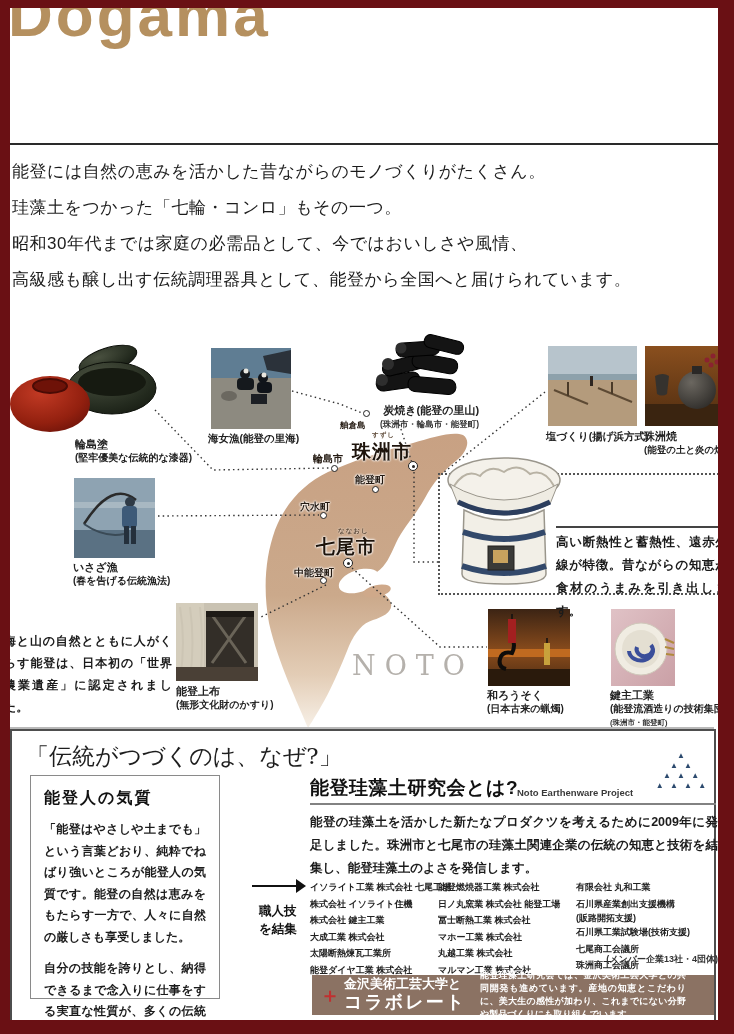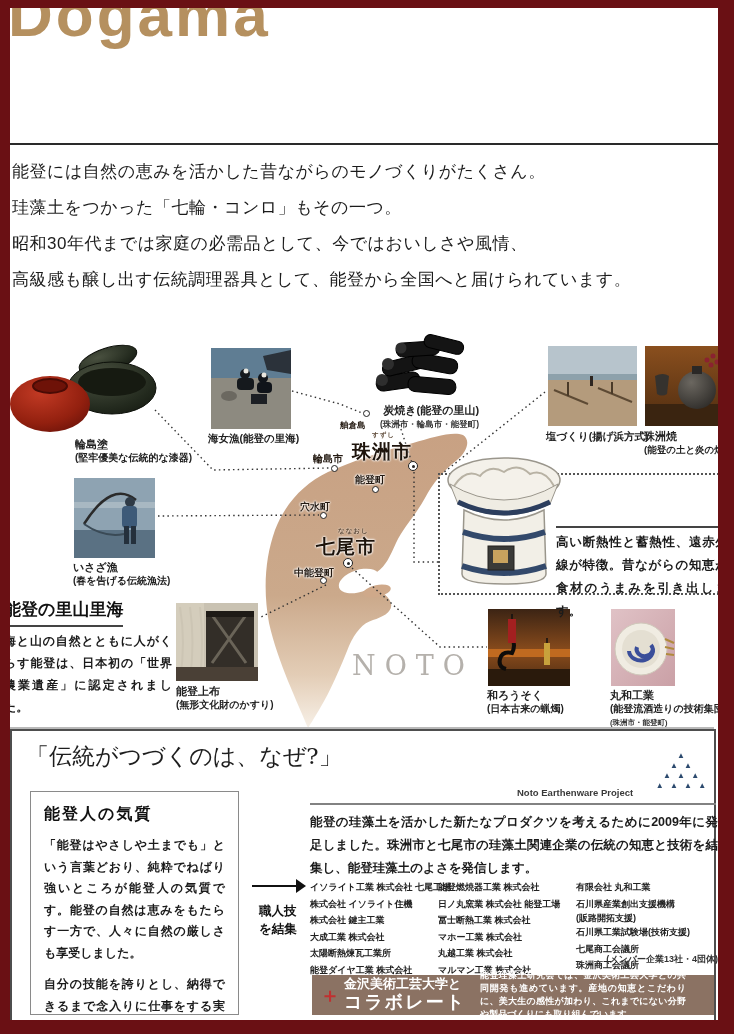--- a/index.html
+++ b/index.html
@@ -273,21 +273,20 @@
       <rect x="50" y="48" width="5" height="18" fill="#24303c"></rect>
         <rect x="57" y="48" width="5" height="18" fill="#24303c"></rect>
       <path d="M10,46 Q30,60 50,56" fill="none" stroke="#3a4a56" stroke-width="2"></path>
     </svg>
   </div>
   <div class="cap" style="left:73px;top:560px;">
     <div>いさざ漁</div>
     <div class="sub">(春を告げる伝統漁法)</div>
   </div>
 
-  <div class="satoyama-title" style="left:4px;top:598px;">能登の里山里海</div>
   <div class="satoyama-body" style="left:4px;top:630px;width:168px;">海と山の自然とともに人がくらす能登は、日本初の「世界農業遺産」に認定されました。</div>
 
   <div class="photo" style="left:176px;top:603px;">
     <svg width="82" height="78" viewBox="0 0 82 78">
       <rect width="82" height="78" fill="#c9c2b2"></rect>
       <rect x="30" y="8" width="48" height="58" fill="#332e28"></rect>
       <path d="M36,12 L70,60 M70,12 L36,60" stroke="#6a6458" stroke-width="3" fill="none"></path>
       <rect x="30" y="8" width="48" height="6" fill="#1e1a16"></rect>
       <path d="M4,4 q6,36 0,72 M14,4 q5,36 0,72 M24,4 q4,36 0,72" stroke="#b0a896" stroke-width="2" fill="none"></path>
       <rect x="0" y="0" width="28" height="78" fill="#d8d1c1" opacity="0.7"></rect>
@@ -336,41 +335,42 @@
       <circle cx="30" cy="40" r="19" fill="#e4dfd2"></circle>
       <path d="M18,42 a12,10 0 1 0 22,-6 a8,7 0 1 1 -14,2" fill="none" stroke="#3a4e9a" stroke-width="4"></path>
       <g stroke="#b08a3c" stroke-width="2">
           <line x1="54" y1="30" x2="63" y2="34"></line>
           <line x1="54" y1="38" x2="63" y2="40"></line>
           <line x1="55" y1="45" x2="63" y2="46"></line>
         </g>
     </svg>
   </div>
   <div class="cap" style="left:610px;top:688px;">
-    <div>丸和工業</div>
+    <div>鍵主工業</div>
     <div class="sub">(能登流酒造りの技術集団)</div>
     <div class="sub2">(珠洲市・能登町)</div>
   </div>
 
   <div class="panel">
     <div class="panel-heading" style="left:14px;top:10px;">「伝統がつづくのは、なぜ?」</div>
 
-    <div class="kishitsu abs" style="left:18px;top:60px;width:209px;height:224px;">
+    <div class="kishitsu abs" style="left:18px;top:44px;width:190px;height:224px;">
       <h3>能登人の気質</h3>
       <p>「能登はやさしや土までも」という言葉どおり、純粋でねばり強いところが能登人の気質です。能登の自然は恵みをもたらす一方で、人々に自然の厳しさも享受しました。</p>
       <p>自分の技能を誇りとし、納得できるまで念入りに仕事をする実直な性質が、多くの伝統技術を今も大切に育てているのです。</p>
     </div>
 
     <svg class="abs" style="left:240px;top:146px;" width="54" height="18" viewBox="0 0 54 18">
       <line x1="0" y1="9" x2="46" y2="9" stroke="#111" stroke-width="2.2"></line>
       <polygon points="44,2 54,9 44,16" fill="#111"></polygon>
     </svg>
     <div class="arrow-label" style="left:247px;top:172px;">職人技</div>
     <div class="arrow-label" style="left:247px;top:190px;">を結集</div>
 
+    <div class="ken-title" style="left:298px;top:44px;">能登珪藻土研究会とは?</div>
     <div class="ken-sub" style="left:505px;top:56px;">Noto Earthenware Project</div>
     <div class="tri-logo" style="left:638px;top:20px;width:64px;">
       <div>▲</div>
       <div>▲ ▲</div>
       <div>▲ ▲ ▲</div>
       <div>▲ ▲ ▲ ▲</div>
     </div>
     <div class="ken-rule" style="left:298px;top:72px;width:406px;"></div>
     <div class="ken-body" style="left:298px;top:80px;width:408px;">能登の珪藻土を活かした新たなプロダクツを考えるために2009年に発足しました。珠洲市と七尾市の珪藻土関連企業の伝統の知恵と技術を結集し、能登珪藻土のよさを発信します。</div>
 

